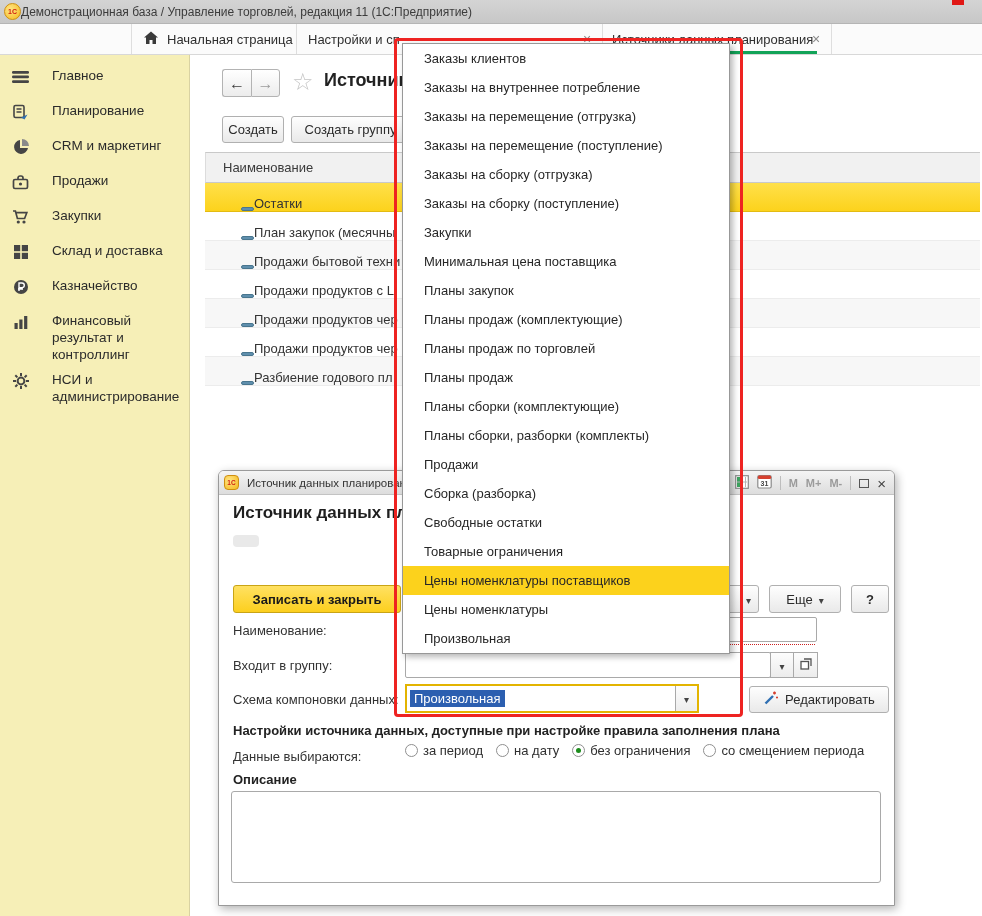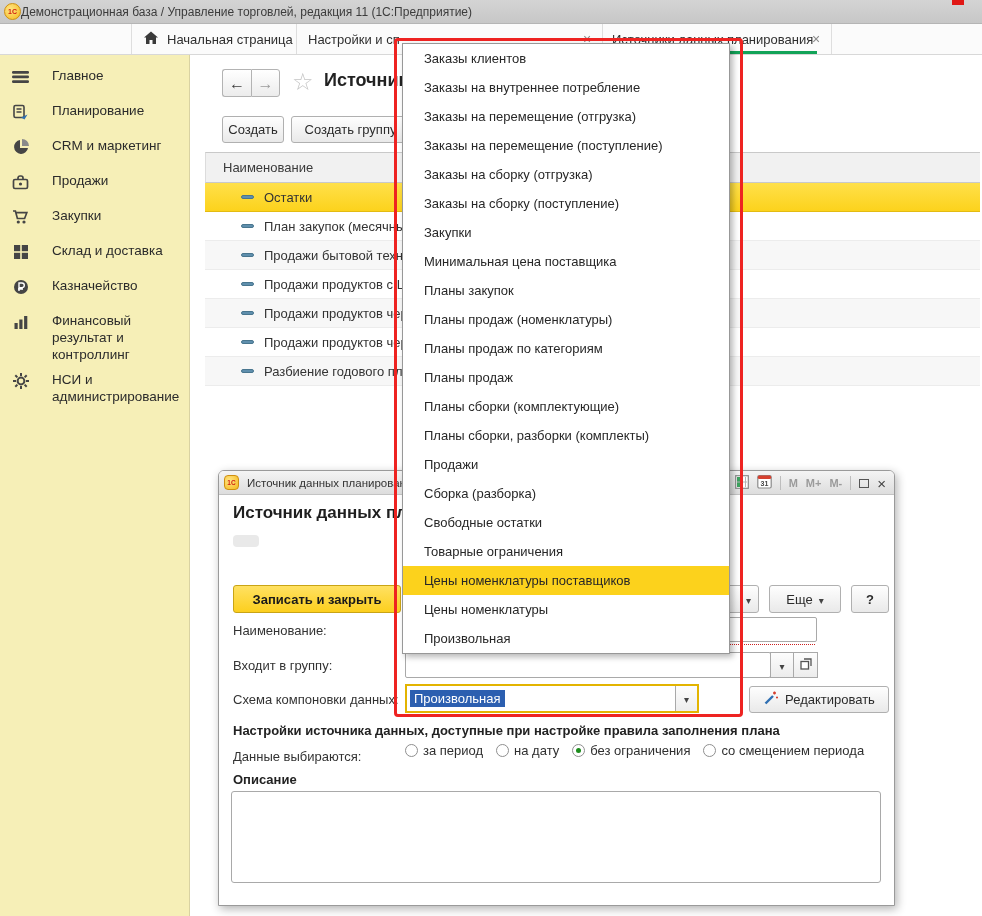--- a/index.html
+++ b/index.html
@@ -43,21 +43,21 @@
   .fav{position:absolute;left:102px;top:13px;font-size:24px;color:#c4c4c4;cursor:pointer}
   .ptitle{position:absolute;left:134px;top:15px;font-size:18px;font-weight:bold;color:#222;white-space:nowrap}
   .btn{display:inline-flex;align-items:center;justify-content:center;background:linear-gradient(#fefefe,#e9e9e9);
        border:1px solid #b0b0b0;border-radius:3px;font-size:13px;color:#2b2b2b;cursor:pointer}
   .b-create{position:absolute;left:32px;top:61px;width:62px;height:27px}
   .b-creategrp{position:absolute;left:101px;top:61px;width:119px;height:27px}
   .thead{position:absolute;left:15px;top:97px;right:2px;height:31px;background:#f1f1f1;
          border-top:1px solid #c9c9c9;border-bottom:1px solid #c9c9c9;border-left:1px solid #dcdcdc;
          display:flex;align-items:center;padding-left:17px;color:#3a3a3a;cursor:pointer}
   .tbody{position:absolute;left:15px;top:128px;right:2px}
-  .trow{height:29px;display:flex;align-items:center;gap:10px;padding-left:36px;border-bottom:1px solid #ececec;background:#fff;cursor:pointer}
+  .trow{height:29px;display:flex;align-items:flex-end;padding-left:36px;border-bottom:1px solid #ececec;background:#fff;cursor:pointer}
   .trow:nth-child(odd){background:#f7f7f7}
   .trow.selected{background:linear-gradient(#ffe04a,var(--accent-yellow,#fcd21c));border-bottom:1px solid #e3bb12}
   .dash{width:13px;height:4px;border-radius:2px;background:#5f8fad;border:1px solid #49768f}
   .trlabel{white-space:nowrap}
 
   
   .dialog{position:absolute;left:218px;top:470px;width:677px;height:436px;background:#fff;border:1px solid #9a9a9a;
           border-radius:6px 6px 0 0;box-shadow:2px 3px 10px rgba(0,0,0,.3);z-index:10}
   .dtitlebar{position:absolute;left:0;top:0;right:0;height:24px;background:linear-gradient(#f4f4f4,#dddddd);
              border-bottom:1px solid #c3c3c3;border-radius:5px 5px 0 0;display:flex;align-items:center}
@@ -423,24 +423,24 @@
       <div class="dd-item">
       <span>Закупки</span>
     </div>
       <div class="dd-item">
       <span>Минимальная цена поставщика</span>
     </div>
       <div class="dd-item">
       <span>Планы закупок</span>
     </div>
       <div class="dd-item">
-      <span>Планы продаж (номенклатуры)</span>
-    </div>
-      <div class="dd-item">
-      <span>Планы продаж по категориям</span>
+      <span>Планы продаж (комплектующие)</span>
+    </div>
+      <div class="dd-item">
+      <span>Планы продаж по торговлей</span>
     </div>
       <div class="dd-item">
       <span>Планы продаж</span>
     </div>
       <div class="dd-item">
       <span>Планы сборки (комплектующие)</span>
     </div>
       <div class="dd-item">
       <span>Планы сборки, разборки (комплекты)</span>
     </div>

